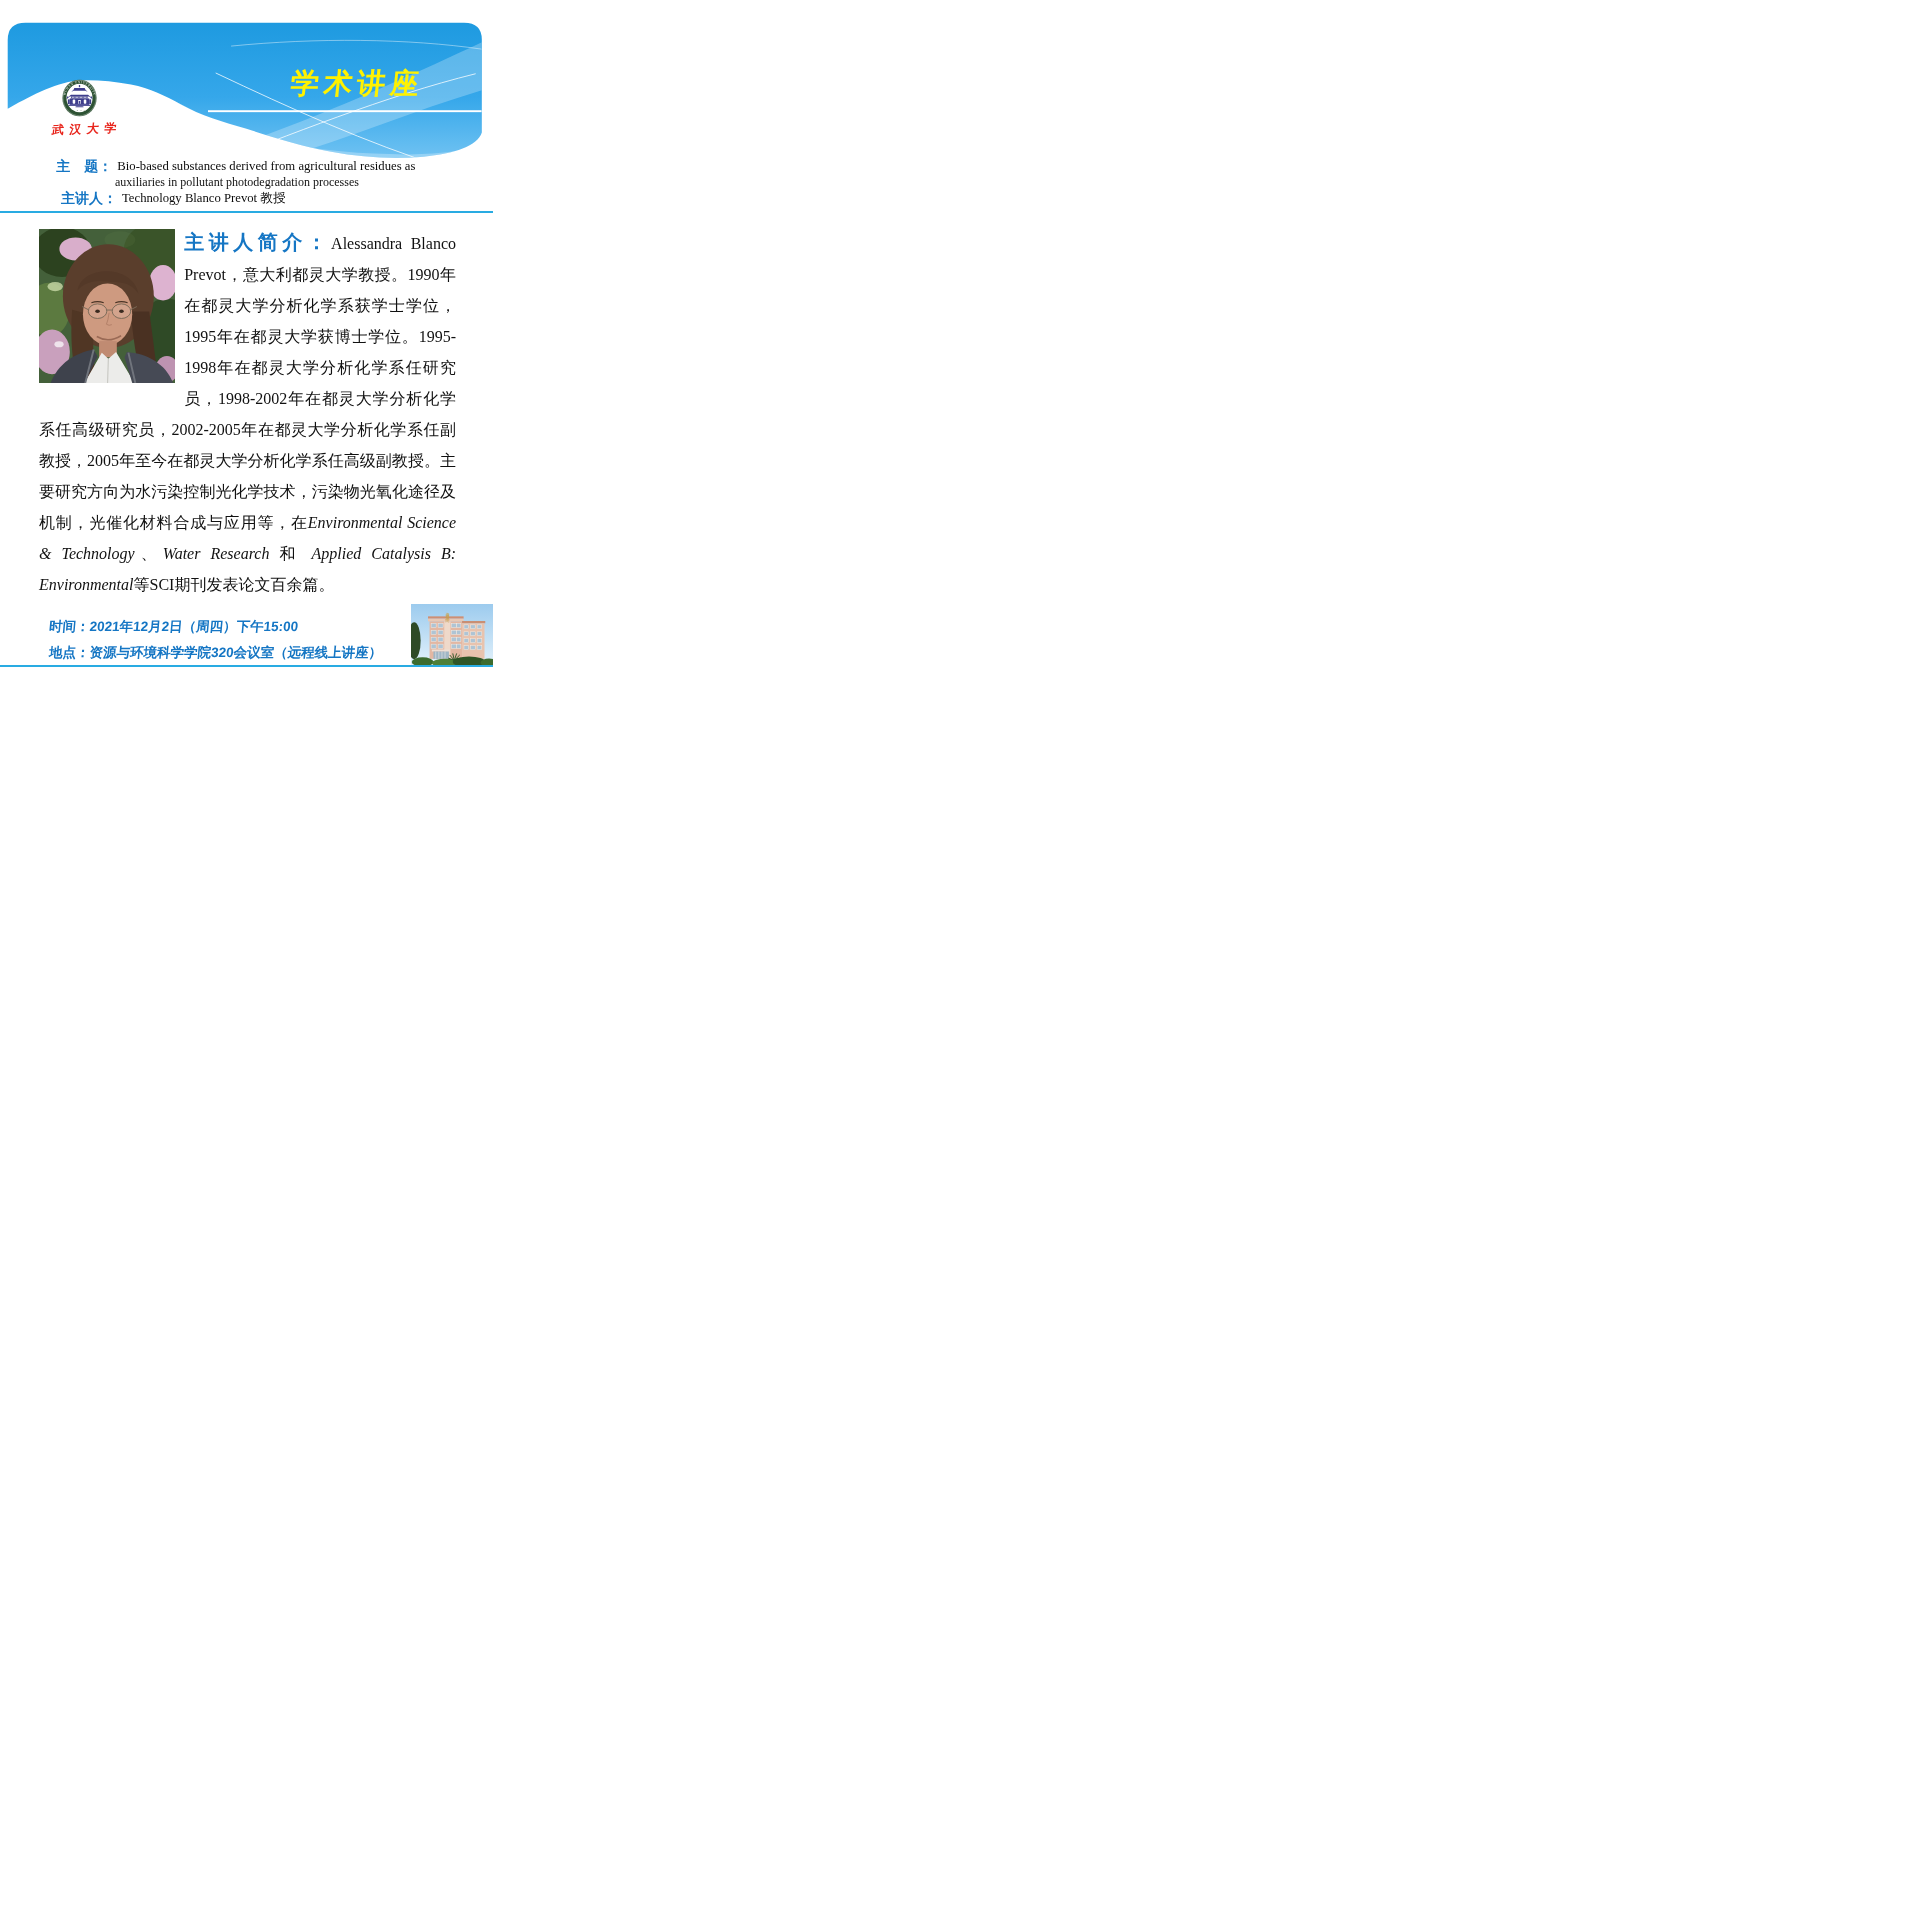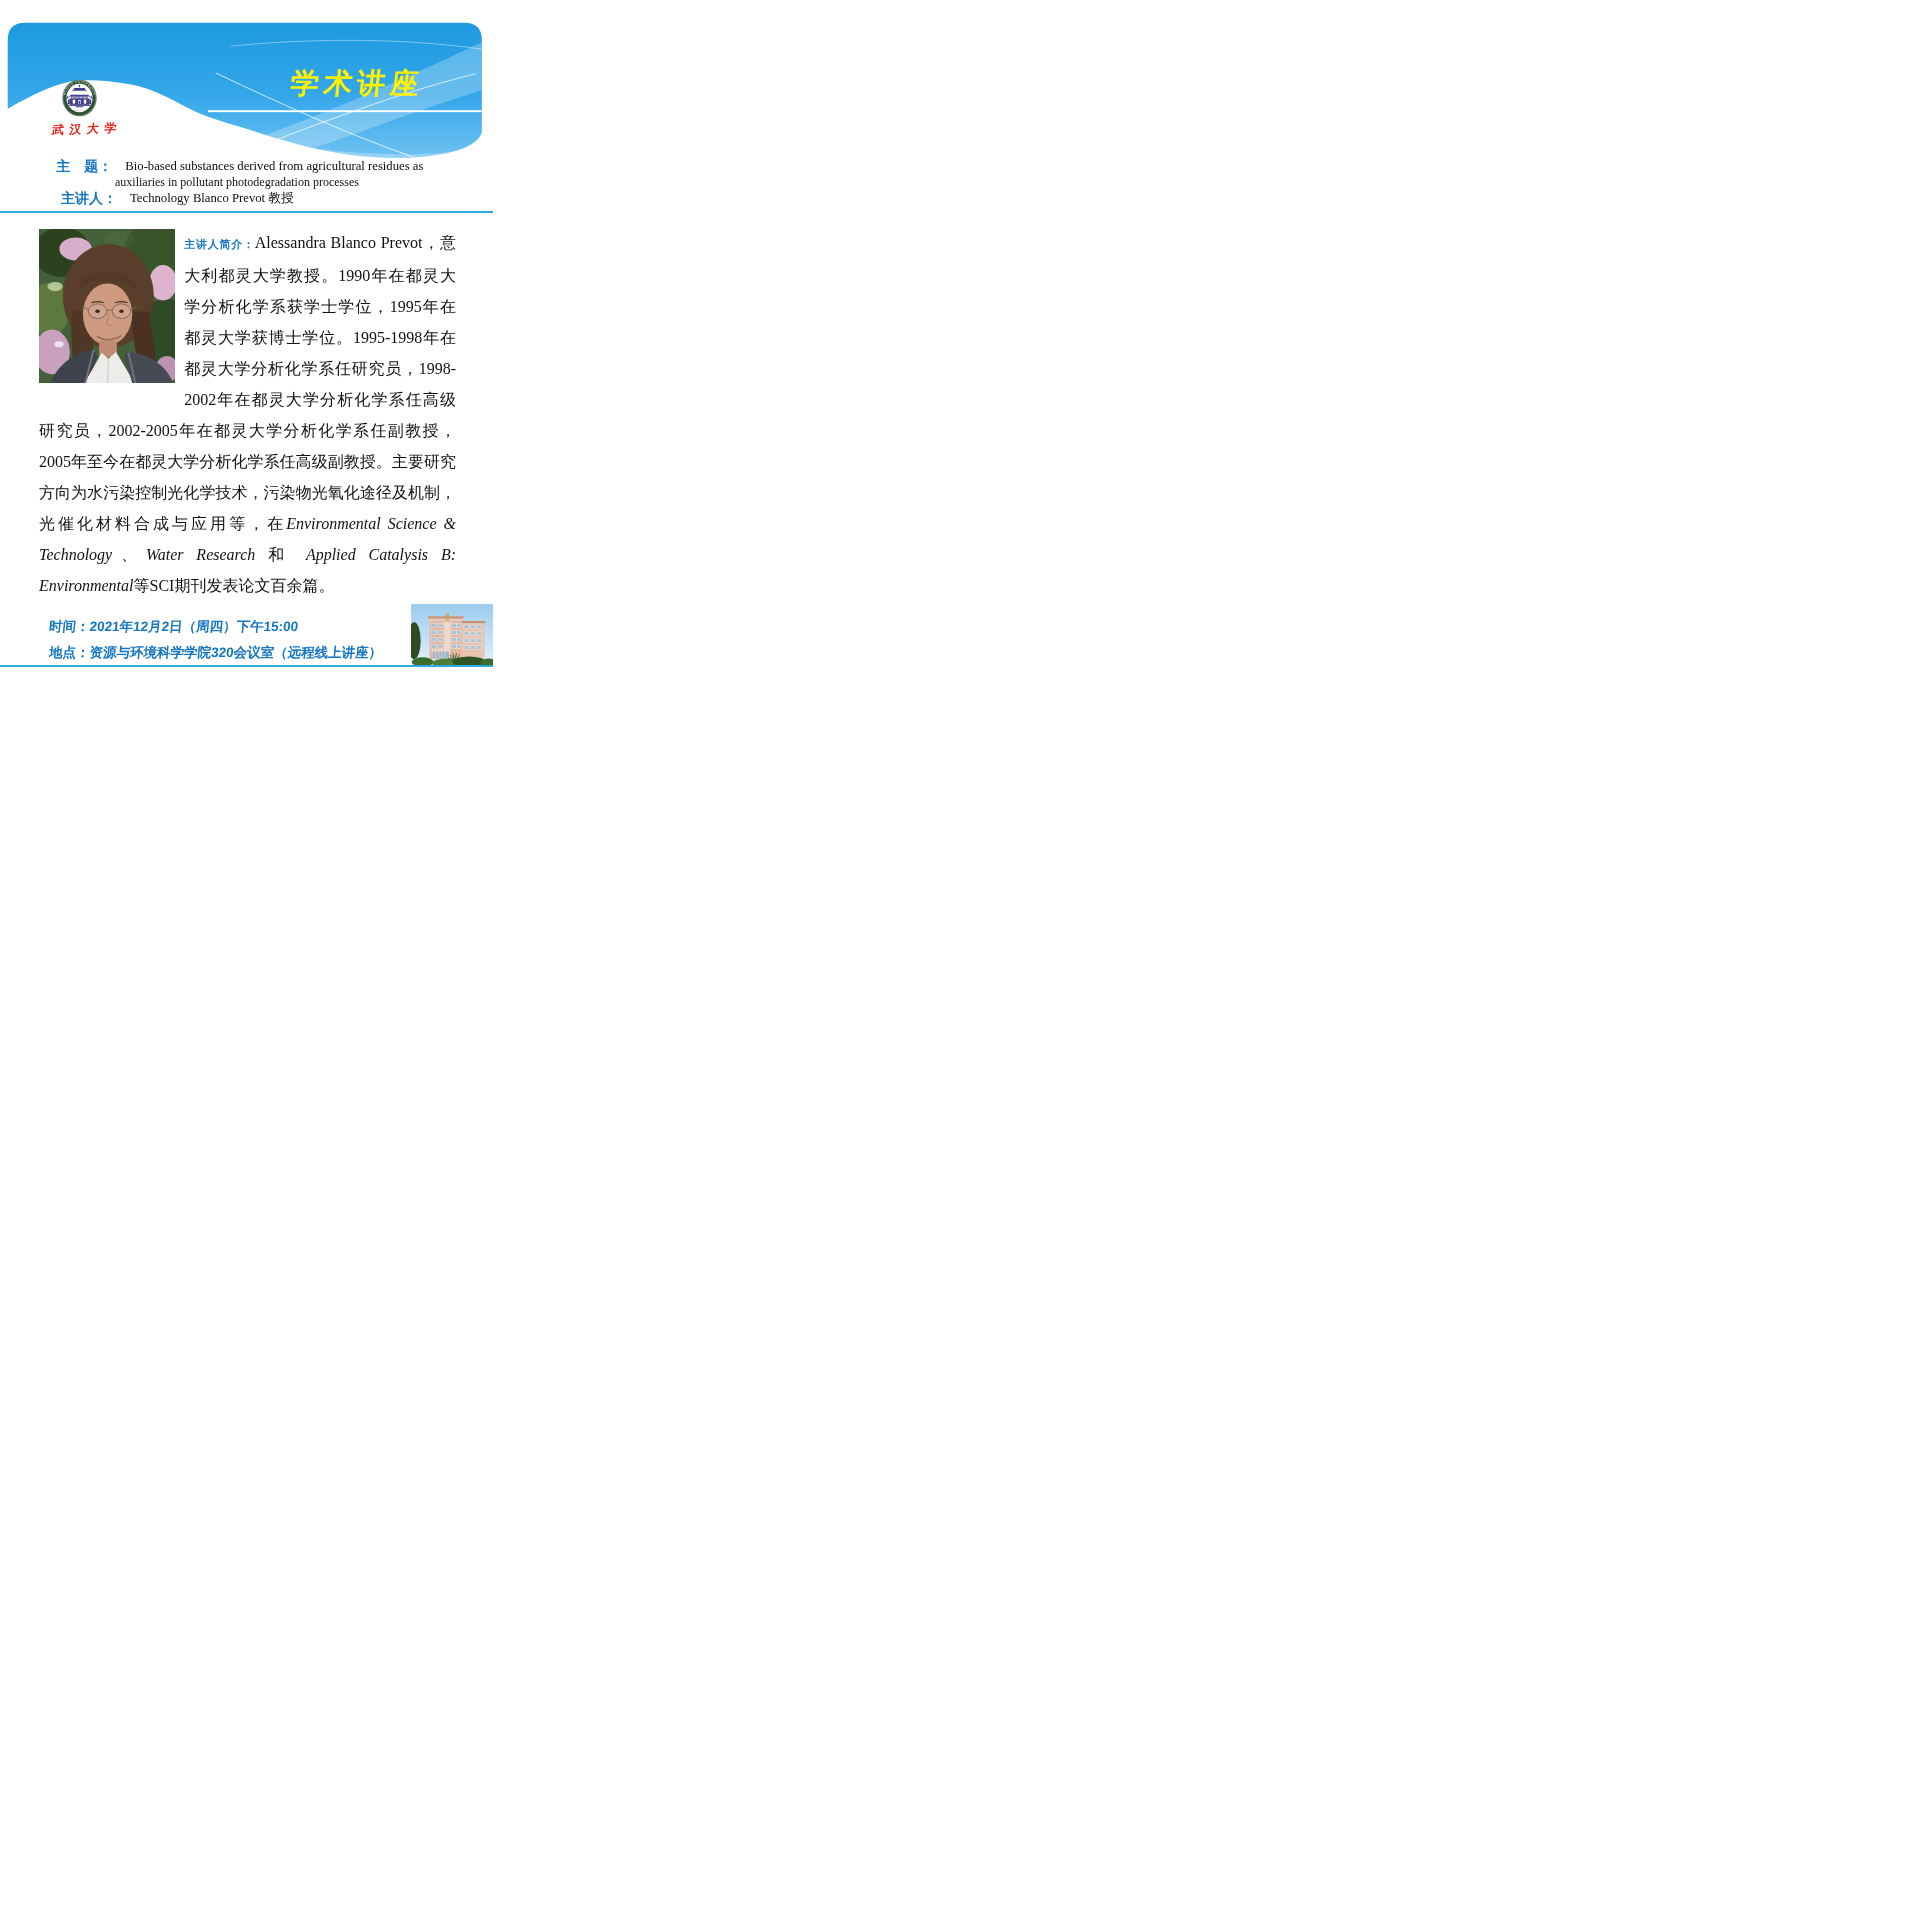--- a/index.html
+++ b/index.html
@@ -16,31 +16,31 @@
             color:#E8251C;font-weight:bold;font-size:12px;letter-spacing:1.2px;
             transform:skewX(-8deg) rotate(-2deg);
             font-family:"Liberation Serif","DejaVu Serif",serif;white-space:nowrap;}
   
   .meta{position:absolute;left:39px;top:158px;width:420px;}
   .meta-row{display:flex;align-items:flex-end;line-height:16px;}
   .blue-label{font-family:"Liberation Sans","DejaVu Sans",sans-serif;font-weight:bold;
               color:#1576C4;font-size:14px;white-space:nowrap;flex:none;}
   .topic-label{margin-left:17.3px;}
   .speaker-label{margin-left:22px;}
-  .meta-text{font-size:12.7px;color:#0b0b0b;margin-left:13px;white-space:nowrap;}
+  .meta-text{font-size:12.7px;color:#0b0b0b;margin-left:5px;white-space:nowrap;}
   .topic-line2{font-size:12px;line-height:16px;padding-left:76px;white-space:nowrap;}
   .divider{position:absolute;left:0;width:493px;background:#29ABE2;}
   .divider1{top:211px;height:1.5px;}
   .divider2{top:665px;height:1.9px;}
   
   .intro{position:absolute;left:39px;top:227px;width:417px;}
   .photo-wrap{float:left;width:136px;height:154px;margin:2.3px 9.2px 3.9px 0;}
   .photo-wrap svg{width:100%;height:100%;display:block;}
   .intro p{margin:0;font-size:16px;line-height:31px;text-align:justify;}
-  .intro .blue-label{font-size:11px;}
+  .intro .blue-label{font-size:20px;}
   .jrnl{font-style:italic;}
   
   .foot-line{position:absolute;left:49px;font-family:"Liberation Sans","DejaVu Sans",sans-serif;
              font-weight:bold;color:#1576C4;font-size:13.5px;transform:skewX(-5deg);
              white-space:nowrap;}
   .foot-time{top:618px;}
   .foot-venue{top:644px;}
   .bldg{position:absolute;left:411px;top:604px;width:82px;height:61px;}
   .bldg svg{width:100%;height:100%;display:block;}
   .bldg-caption{position:absolute;left:34px;top:5.4px;writing-mode:vertical-rl;

